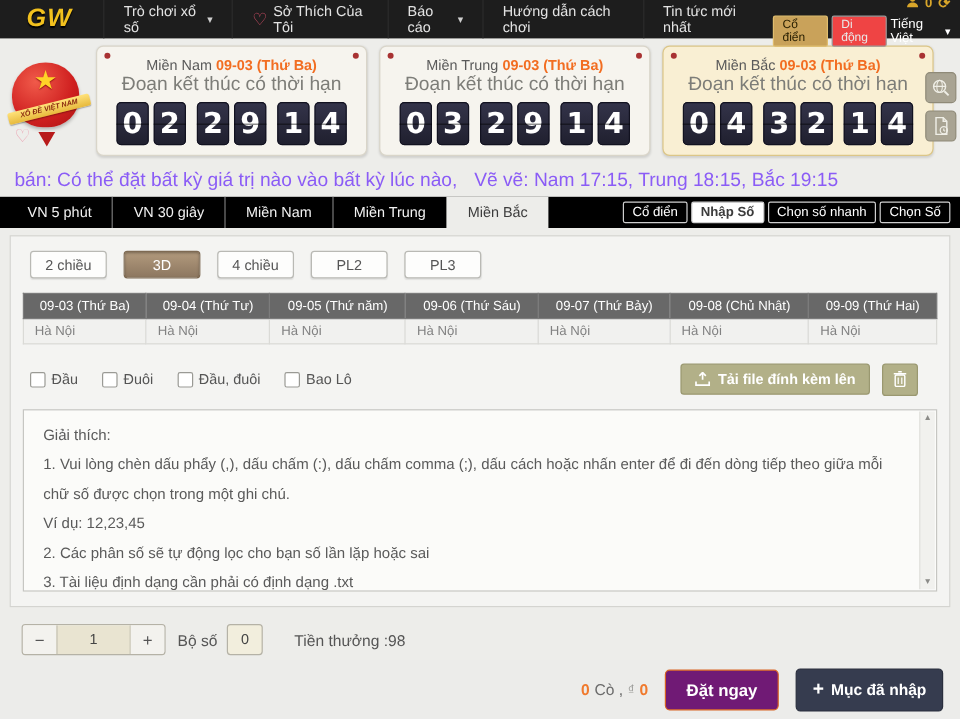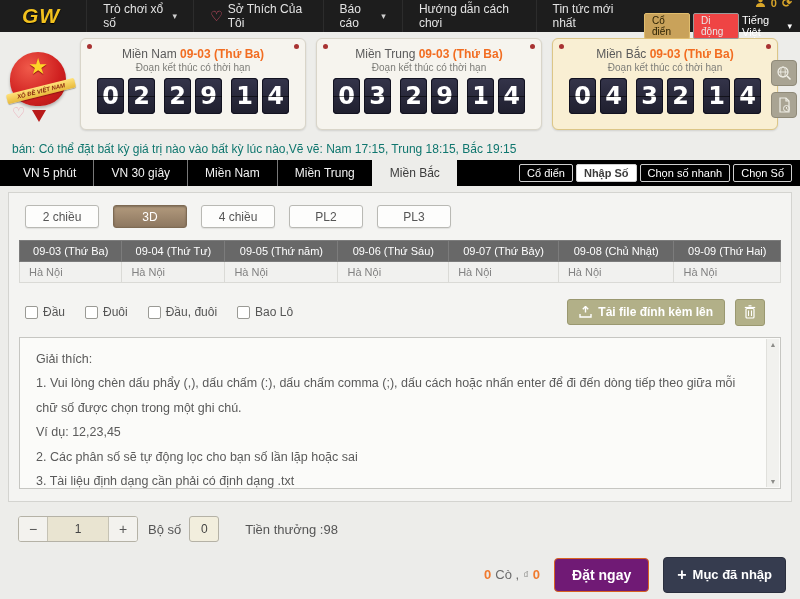--- a/index.html
+++ b/index.html
@@ -33,45 +33,45 @@
   .badge-tail { position:absolute; left:22px; top:58px; width:0; height:0; border-left:7px solid transparent; border-right:7px solid transparent; border-top:12px solid #b81a1a; }
   .heart-float { position:absolute; left:12px; top:66px; color:#eba6b4; font-size:15px; z-index:3; }
 
   .panels { position:absolute; left:80px; top:0; display:flex; gap:10px; }
   .panel { width:226px; height:92px; background:#f6f4ee; border:1px solid #d9d5c9; border-radius:6px; box-shadow:0 1px 2px rgba(0,0,0,.12); position:relative; padding-top:8px; }
   .panel.selected { background:#f9efd3; border-color:#dcc687; }
   .panel::before, .panel::after { content:""; position:absolute; top:5px; width:5px; height:5px; border-radius:50%; background:#a83232; }
   .panel::before { left:6px; } .panel::after { right:6px; }
   .panel-title { text-align:center; font-size:12px; color:#5a5a5a; }
   .panel-date { color:#f26d21; font-weight:bold; }
-  .panel-sub { text-align:center; font-size:10px; color:#7d7d78; margin-top:1px; }
+  .panel-sub { text-align:center; font-size:16px; color:#7d7d78; margin-top:1px; }
   .digits { display:flex; justify-content:center; gap:9px; margin-top:5px; }
   .dgroup { display:flex; gap:4px; }
   .digit { width:27px; height:36px; background:linear-gradient(#34344a,#1f1f2e); border-radius:4px; color:#ffffff; font-family:"DejaVu Sans", sans-serif; font-weight:bold; font-size:24px; display:flex; align-items:center; justify-content:center; position:relative; box-shadow:inset 0 0 0 1px #121220; }
   .digit::after { content:""; position:absolute; left:0; right:0; top:50%; height:1px; background:rgba(0,0,0,.55); }
 
   .side-tools { position:absolute; right:3px; top:22px; display:flex; flex-direction:column; gap:6px; }
   .tool-btn { width:26px; height:26px; background:#a9a493; border:1px solid #8f8a78; border-radius:4px; display:flex; align-items:center; justify-content:center; cursor:pointer; }
 
   
-  .info-line { font-size:12px; color:#0f766e; margin:4px 0 4px 12px; display:flex; }
+  .info-line { font-size:16px; color:#8b5cf6; margin:4px 0 4px 12px; display:flex; gap:14px; }
 
   
   .tabbar { height:26px; background:#000000; display:flex; align-items:stretch;justify-content:flex-end; }
   .rtab { color:#f2f2f2; font-size:12px; padding:0 17px; display:flex; align-items:center; border-left:1px solid #787878; cursor:pointer; }
   .rtab:first-child { border-left:none; margin-left:6px; }
   .rtab.active { background:#ededea; color:#3c3c3c; border-left-color:transparent; }
   .tabbar-right { margin-left:auto; display:flex; align-items:center; gap:3px; padding-right:8px; }
   .mode-btn { font-size:11px; color:#ffffff; border:1px solid #cfcfcf; border-radius:2px; padding:2px 7px; cursor:pointer; }
   .mode-btn.active { background:#ffffff; color:#3c3c3c;font-weight:bold; }
 
   
   .content { margin:6px 8px 0 8px; background:#f4f4f2; border:1px solid #d4d4d0; padding:10px 10px 12px 10px; }
   .bet-tabs { display:flex; gap:14px; margin:2px 0 12px 6px; }
-  .bet-tab { width:74px; height:23px; background:#fdfdfc; border:1px solid #b9b9b4; border-radius:3px; font-size:12px; color:#555; display:flex; align-items:center; justify-content:center; cursor:pointer; box-shadow:0 1px 1px rgba(0,0,0,.08); }
+  .bet-tab { width:64px; height:23px; background:#fdfdfc; border:1px solid #b9b9b4; border-radius:3px; font-size:12px; color:#555; display:flex; align-items:center; justify-content:center; cursor:pointer; box-shadow:0 1px 1px rgba(0,0,0,.08); }
   .bet-tab.active { background:linear-gradient(#b29a7d,#8d7760); color:#fff; border-color:#7e6a53; box-shadow:inset 0 1px 2px rgba(0,0,0,.3); }
 
   table.schedule { width:100%; border-collapse:collapse; }
   table.schedule th { background:#686868; color:#fff; font-size:11px; font-weight:normal; height:21px; border:1px solid #7c7c7c; text-align:center; }
   table.schedule td { background:#f1f1ef; color:#828282; font-size:11px; height:21px; border:1px solid #dadad6; text-align:left; padding-left:9px; cursor:pointer; }
 
   .options-row { display:flex; align-items:center; margin:14px 0 10px 6px; height:30px; }
   .cb-label { display:flex; align-items:center; gap:5px; font-size:12px; color:#555; margin-right:20px; cursor:pointer; }
   .cb-box { width:13px; height:13px; background:#fff; border:1px solid #9a9a95; border-radius:2px; }
   .options-right { margin-left:auto; display:flex; align-items:center; gap:10px; margin-right:16px; }

